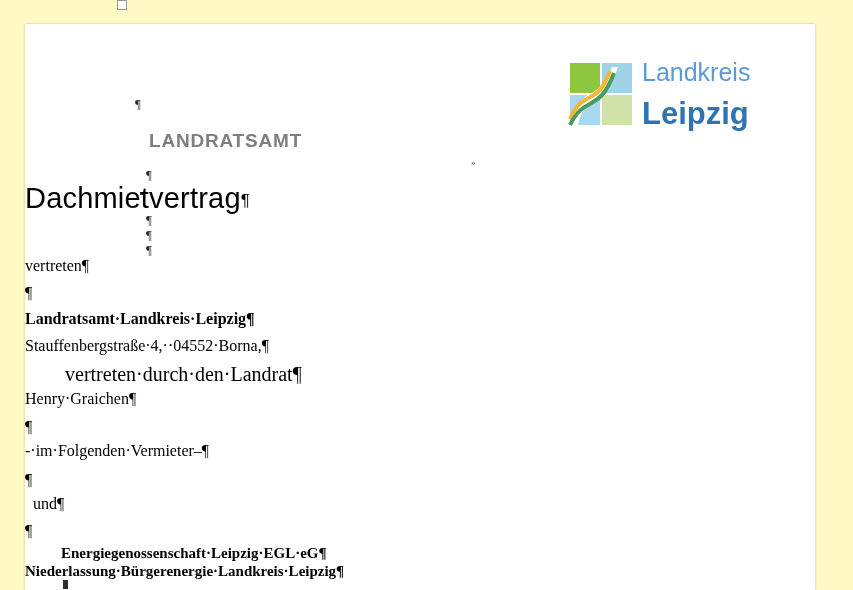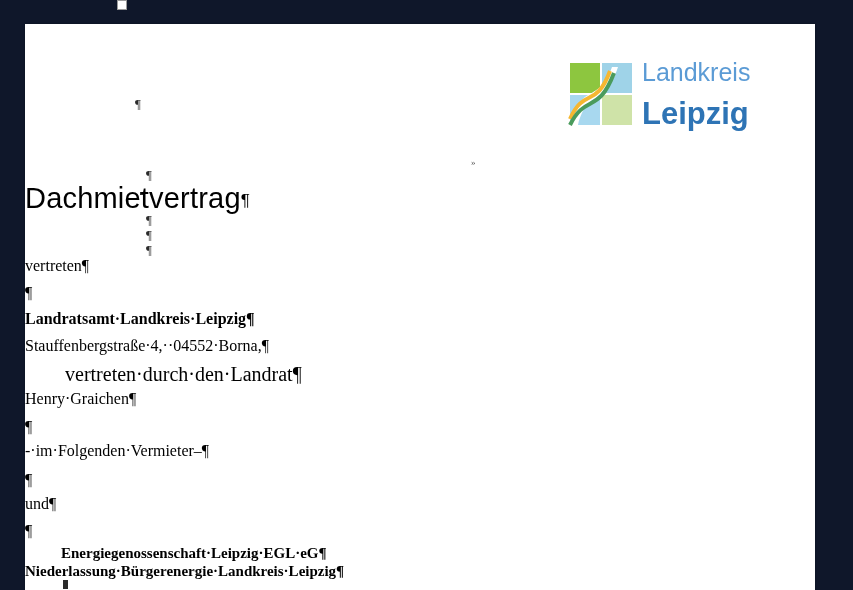--- a/index.html
+++ b/index.html
@@ -9,21 +9,21 @@
     width: 853px;
     height: 590px;
     overflow: hidden;
     font-family: "Liberation Sans", sans-serif;
   }
 
   .app {
     position: relative;
     width: 853px;
     height: 590px;
-    background: #0f172a;
+    background: #fef9c3;
   }
 
   
   .top-marker {
     position: absolute;
     left: 117px;
     top: 0px;
     width: 8px;
     height: 8px;
     border: 1px solid #9a9a9a;
@@ -147,21 +147,21 @@
 
   .l-zwischen { position: absolute; left:0; top: 233px; width: 790px; font-size: 16px; }
   .l-empty1   { position: absolute; left:0; top: 260px; width: 790px; font-size: 16px; }
   .l-amt      { position: absolute; left:0; top: 286px; width: 790px; font-size: 16px; font-weight: bold; }
   .l-str      { position: absolute; left:0; top: 313px; width: 760px; font-size: 16px; }
   .l-vertr    { position: absolute; left:0; top: 339px; width: 790px; font-size: 20px; margin-left: 40px; }
   .l-henry    { position: absolute; left:0; top: 366px; width: 790px; font-size: 16px; }
   .l-empty2   { position: absolute; left:0; top: 394px; width: 790px; font-size: 16px; }
   .l-verm     { position: absolute; left:0; top: 418px; width: 790px; font-size: 16px; }
   .l-empty3   { position: absolute; left:0; top: 447px; width: 790px; font-size: 16px; }
-  .l-und      { position: absolute; left:0; top: 471px; width: 790px; font-size: 16px; }
+  .l-und      { position: absolute; left:0; top: 471px; width: 790px; font-size: 16px; padding-left: 8px; }
   .l-empty4   { position: absolute; left:0; top: 498px; width: 790px; font-size: 16px; }
   .l-egl      { position: absolute; left:0; top: 521px; width: 790px; font-size: 15px; font-weight: bold; padding-left: 36px; }
   .l-nieder   { position: absolute; left:0; top: 539px; width: 790px; font-size: 15px; font-weight: bold; }
   .l-co       { position: absolute; left:0; top: 563px; width: 790px; font-size: 15px; }
 
   .bottom-bullet {
     position: absolute;
     left: 63px;
     top: 580px;
     width: 5px;
@@ -190,20 +190,21 @@
           <path d="M2 58 C 16 26, 28 48, 42 10" stroke="#f5b731" stroke-width="4" fill="none"></path>
           <path d="M2 64 C 18 32, 30 54, 46 12" stroke="#4a9b5c" stroke-width="4" fill="none"></path>
         </svg>
       </div>
       <div class="logo-text">
         <div class="l1">Landkreis</div>
         <div class="l2">Leipzig</div>
       </div>
     </div>
 
+    <div class="landratsamt">LANDRATSAMT</div>
 
     <div class="pilcrow pm-a">¶</div>
     <div class="pilcrow pm-b">¶</div>
     <div class="dot-marker"></div>
     <div class="pilcrow pm-c">¶</div>
     <div class="pilcrow pm-d">¶</div>
     <div class="pilcrow pm-e">¶</div>
     <div class="tiny-mark">»</div>
 
     <div class="doc-body">

